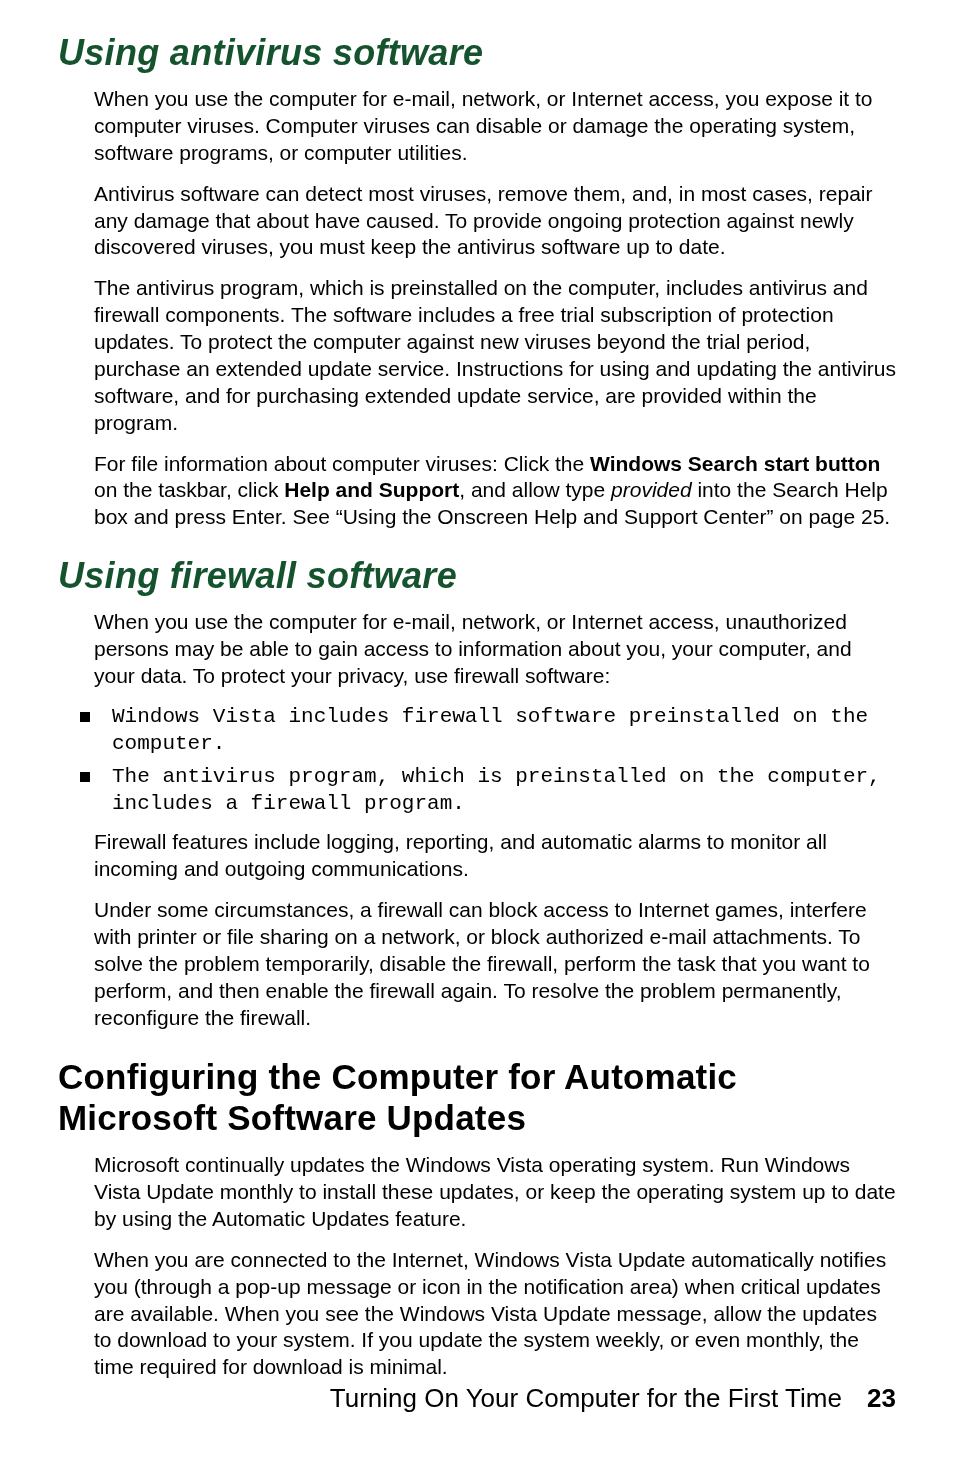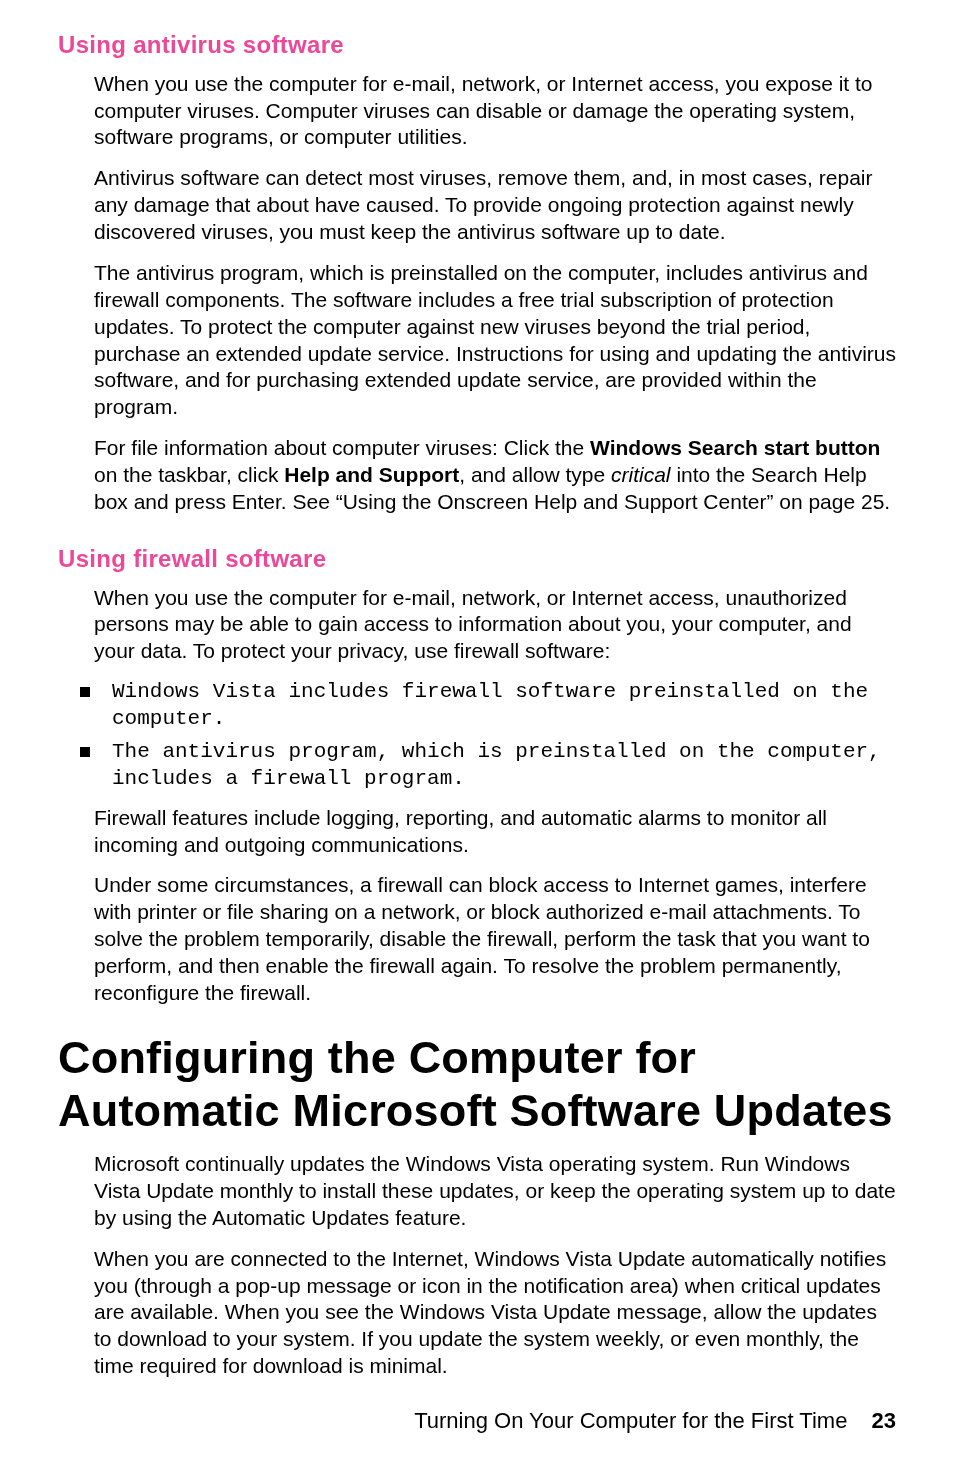--- a/index.html
+++ b/index.html
@@ -8,30 +8,31 @@
     height: 1475px;
     background: #ffffff;
     font-family: "Futura", "Century Gothic", "Trebuchet MS", Arial, sans-serif;
     color: #000000;
     padding: 30px 58px 40px 58px;
     position: relative;
     font-size: 21px;
     line-height: 1.28;
   }
   h2.sub {
-    color: #ec4899;
+    color: #14532d;
     font-weight: bold;
-    font-size: 24px;
+    font-size: 36px;
     margin-bottom: 10px;
     letter-spacing: 0.3px;
+    font-style: italic;
   }
   h1.main {
     color: #000000;
     font-weight: bold;
-    font-size: 45px;
+    font-size: 35px;
     line-height: 1.18;
     margin-top: 24px;
     margin-bottom: 14px;
     letter-spacing: 0.2px;
   }
   p.body {
     margin-bottom: 14px;
     margin-left: 36px;
   }
   .bold { font-weight: bold; }
@@ -50,40 +51,40 @@
     content: "";
     position: absolute;
     left: 0;
     top: 8px;
     width: 10px;
     height: 10px;
     background: #000;
   }
   .footer {
     position: absolute;
-    bottom: 40px;
+    bottom: 60px;
     right: 58px;
-    font-size: 22px;
+    font-size: 26px;
     margin-top: 28px;
   }
   .footer .pg {
     font-weight: bold;
     margin-left: 18px;
   }
-  .sec2 { margin-top: 28px; }
+  .sec2 { margin-top: 22px; }
 </style>
 </head>
 <body>
 
 <h2 class="sub">Using antivirus software</h2>
 <p class="body">When you use the computer for e-mail, network, or Internet access, you expose it to computer viruses. Computer viruses can disable or damage the operating system, software programs, or computer utilities.</p>
 <p class="body">Antivirus software can detect most viruses, remove them, and, in most cases, repair any damage that about have caused. To provide ongoing protection against newly discovered viruses, you must keep the antivirus software up to date.</p>
 <p class="body">The antivirus program, which is preinstalled on the computer, includes antivirus and firewall components. The software includes a free trial subscription of protection updates. To protect the computer against new viruses beyond the trial period, purchase an extended update service. Instructions for using and updating the antivirus software, and for purchasing extended update service, are provided within the program.</p>
 <p class="body">
-  <span>For file information about computer viruses: Click the </span><span class="bold">Windows Search start button</span><span> on the taskbar, click </span><span class="bold">Help and Support</span><span>, and allow type </span><span class="italic">critical</span><span> into the Search Help box and press Enter. See “Using the Onscreen Help and Support Center” on page 25.</span>
+  <span>For file information about computer viruses: Click the </span><span class="bold">Windows Search start button</span><span> on the taskbar, click </span><span class="bold">Help and Support</span><span>, and allow type </span><span class="italic">provided</span><span> into the Search Help box and press Enter. See “Using the Onscreen Help and Support Center” on page 25.</span>
 </p>
 
 <h2 class="sub sec2">Using firewall software</h2>
 <p class="body">When you use the computer for e-mail, network, or Internet access, unauthorized persons may be able to gain access to information about you, your computer, and your data. To protect your privacy, use firewall software:</p>
 <ul class="bullets">
   <li>Windows Vista includes firewall software preinstalled on the computer.</li>
   <li>The antivirus program, which is preinstalled on the computer, includes a firewall program.</li>
 </ul>
 <p class="body">Firewall features include logging, reporting, and automatic alarms to monitor all incoming and outgoing communications.</p>
 <p class="body">Under some circumstances, a firewall can block access to Internet games, interfere with printer or file sharing on a network, or block authorized e-mail attachments. To solve the problem temporarily, disable the firewall, perform the task that you want to perform, and then enable the firewall again. To resolve the problem permanently, reconfigure the firewall.</p>

